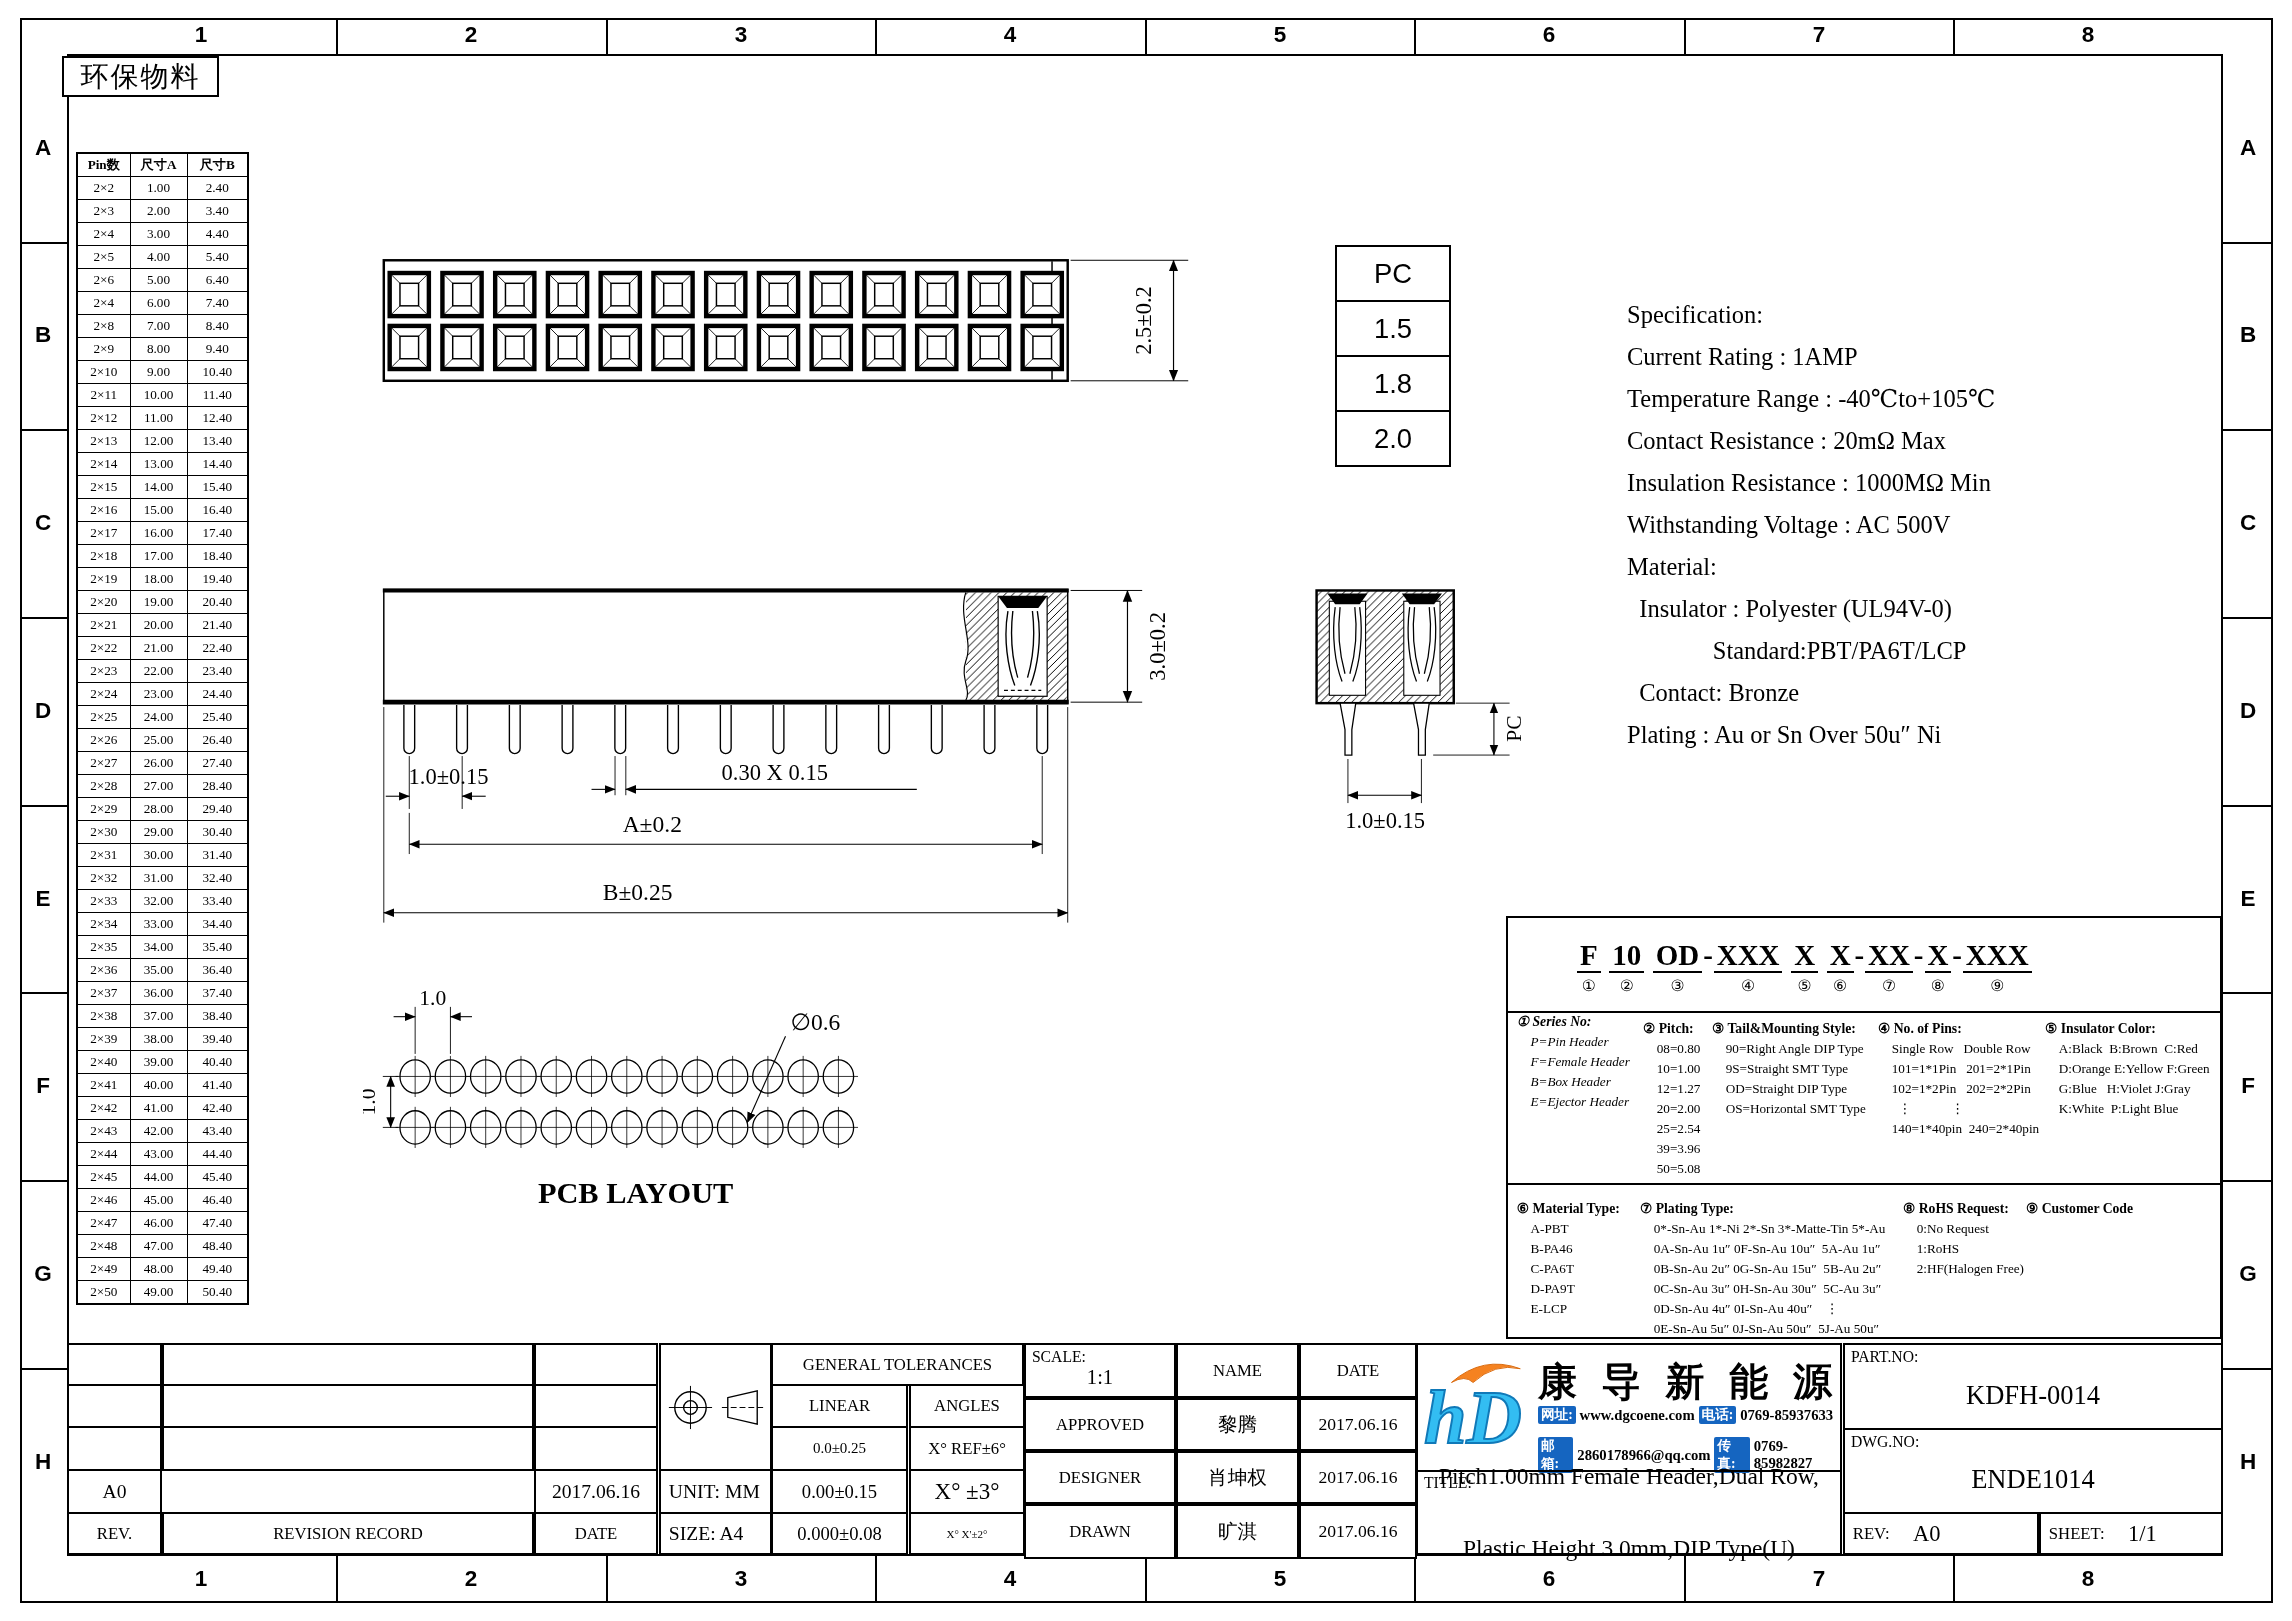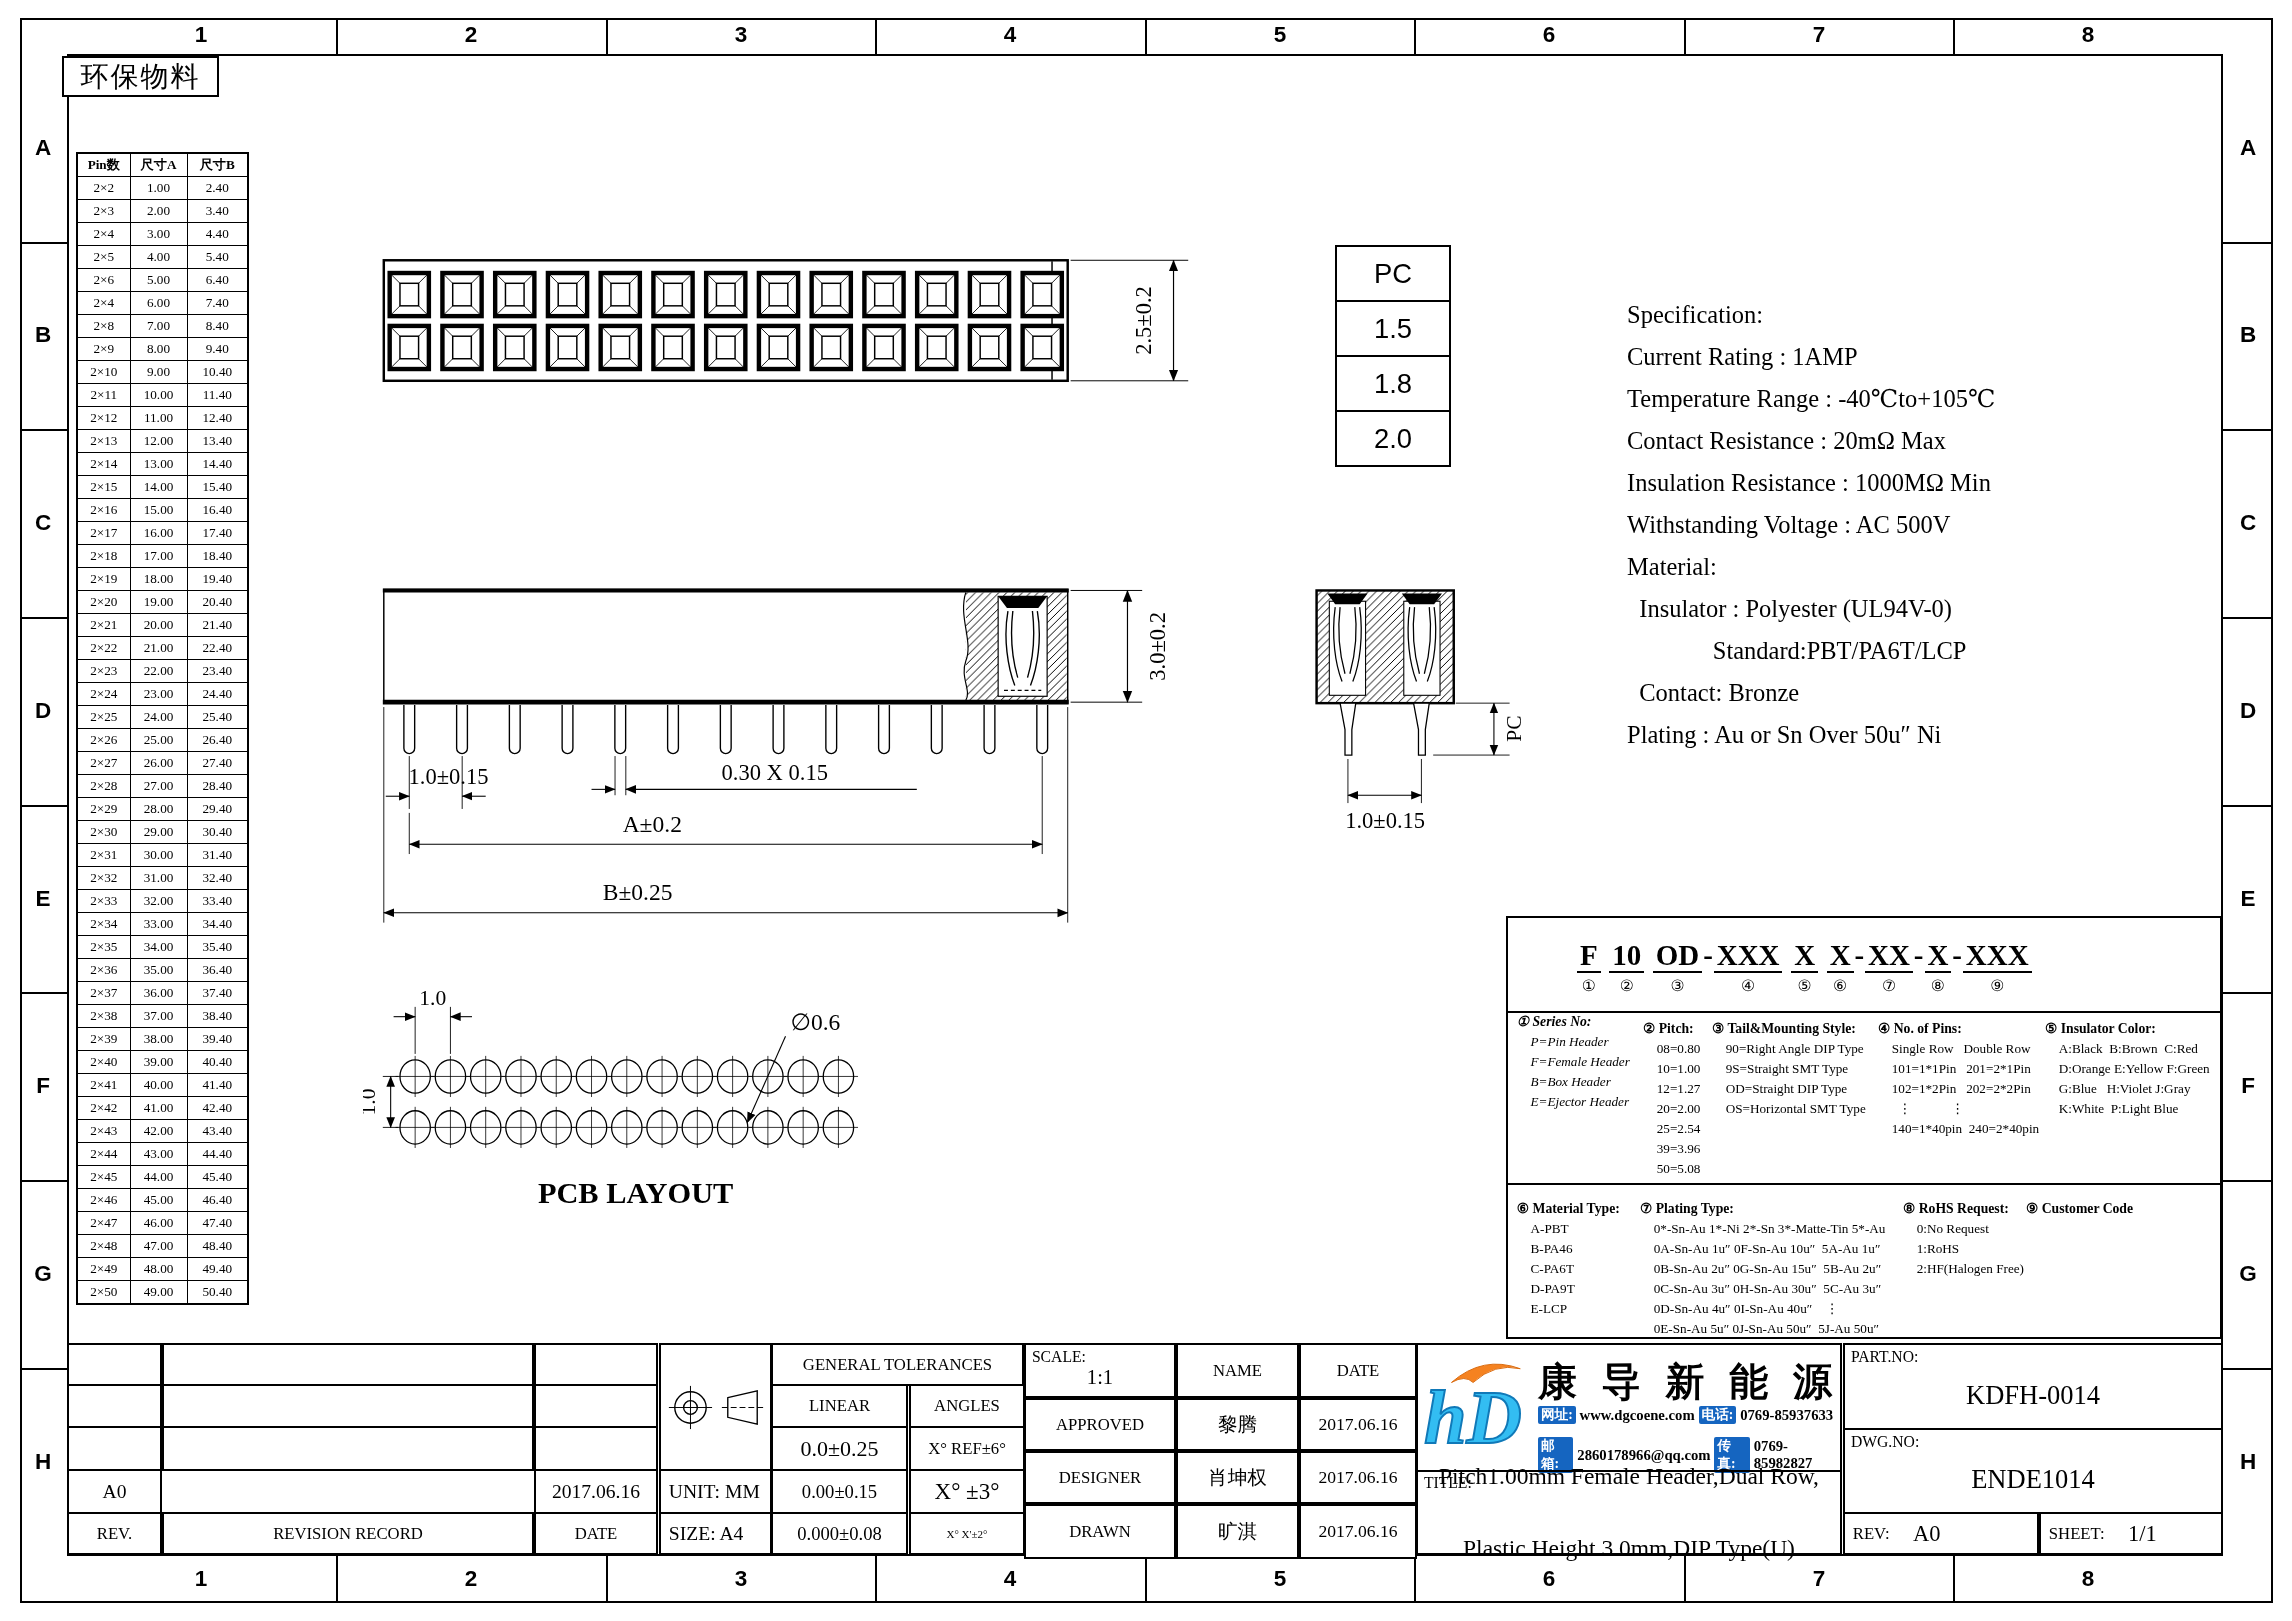--- a/index.html
+++ b/index.html
@@ -954,21 +954,21 @@
       <polygon points="66,20 96,13 96,47 66,40" fill="none" stroke="#000" stroke-width="1.4"></polygon>
       <line x1="60" y1="30" x2="103" y2="30" stroke="#000" stroke-width="1" stroke-dasharray="6,3"></line>
     </svg>
   </div>
   <div class="cell left" style="left:659px;top:1469px;width:113px;height:45px;">UNIT: MM</div>
   <div class="cell left" style="left:659px;top:1512px;width:113px;height:43px;">SIZE: A4</div>
 
   <div class="cell lab" style="left:771px;top:1343px;width:253px;height:43px;">GENERAL TOLERANCES</div>
   <div class="cell lab" style="left:771px;top:1384px;width:137px;height:44px;">LINEAR</div>
   <div class="cell lab" style="left:909px;top:1384px;width:116px;height:44px;">ANGLES</div>
-  <div class="cell" style="left:771px;top:1426px;width:137px;height:45px;font-size:22px;">0.0±0.25</div>
+  <div class="cell" style="left:771px;top:1426px;width:137px;height:45px;font-size:15px;">0.0±0.25</div>
   <div class="cell" style="left:909px;top:1426px;width:116px;height:45px;font-size:16.7px;">X° REF±6°</div>
   <div class="cell" style="left:771px;top:1469px;width:137px;height:45px;font-size:18.6px;">0.00±0.15</div>
   <div class="cell" style="left:909px;top:1469px;width:116px;height:46px;font-size:23px;">X° ±3°</div>
   <div class="cell" style="left:771px;top:1512px;width:137px;height:43px;font-size:18.6px;">0.000±0.08</div>
   <div class="cell" style="left:909px;top:1512px;width:116px;height:43px;font-size:11px;">X° X'±2°</div>
 
   <div class="cell" style="left:1024px;top:1343px;width:152px;height:55px;">
     <span class="corner-label">SCALE:</span>
     <span style="margin-top:13.7px;font-size:20.6px;">1:1</span>
   </div>

